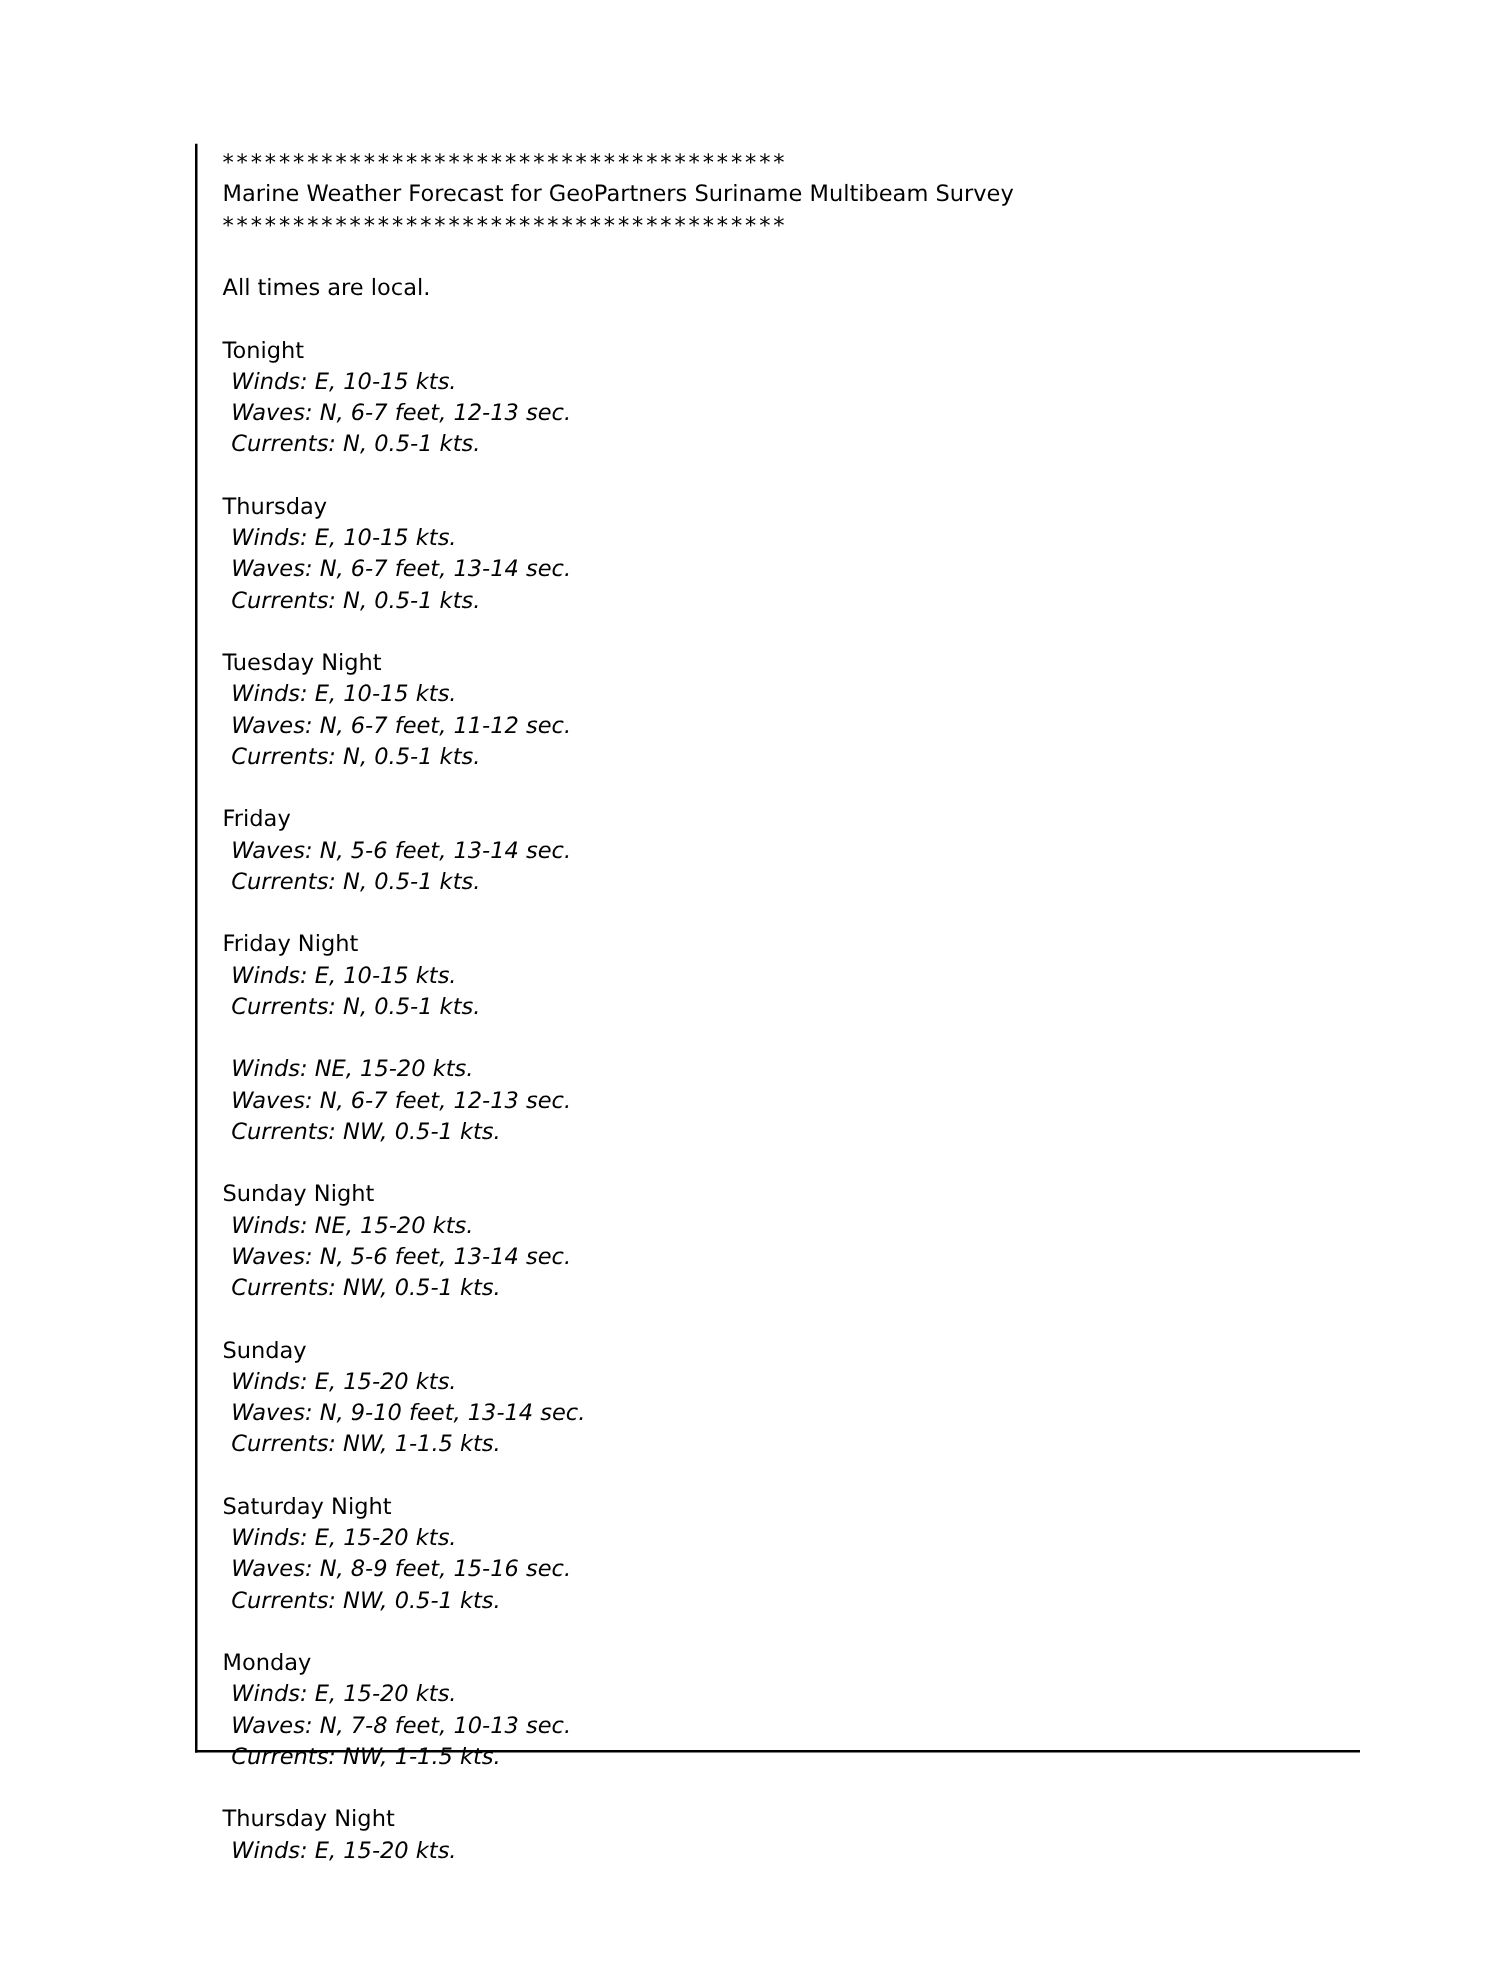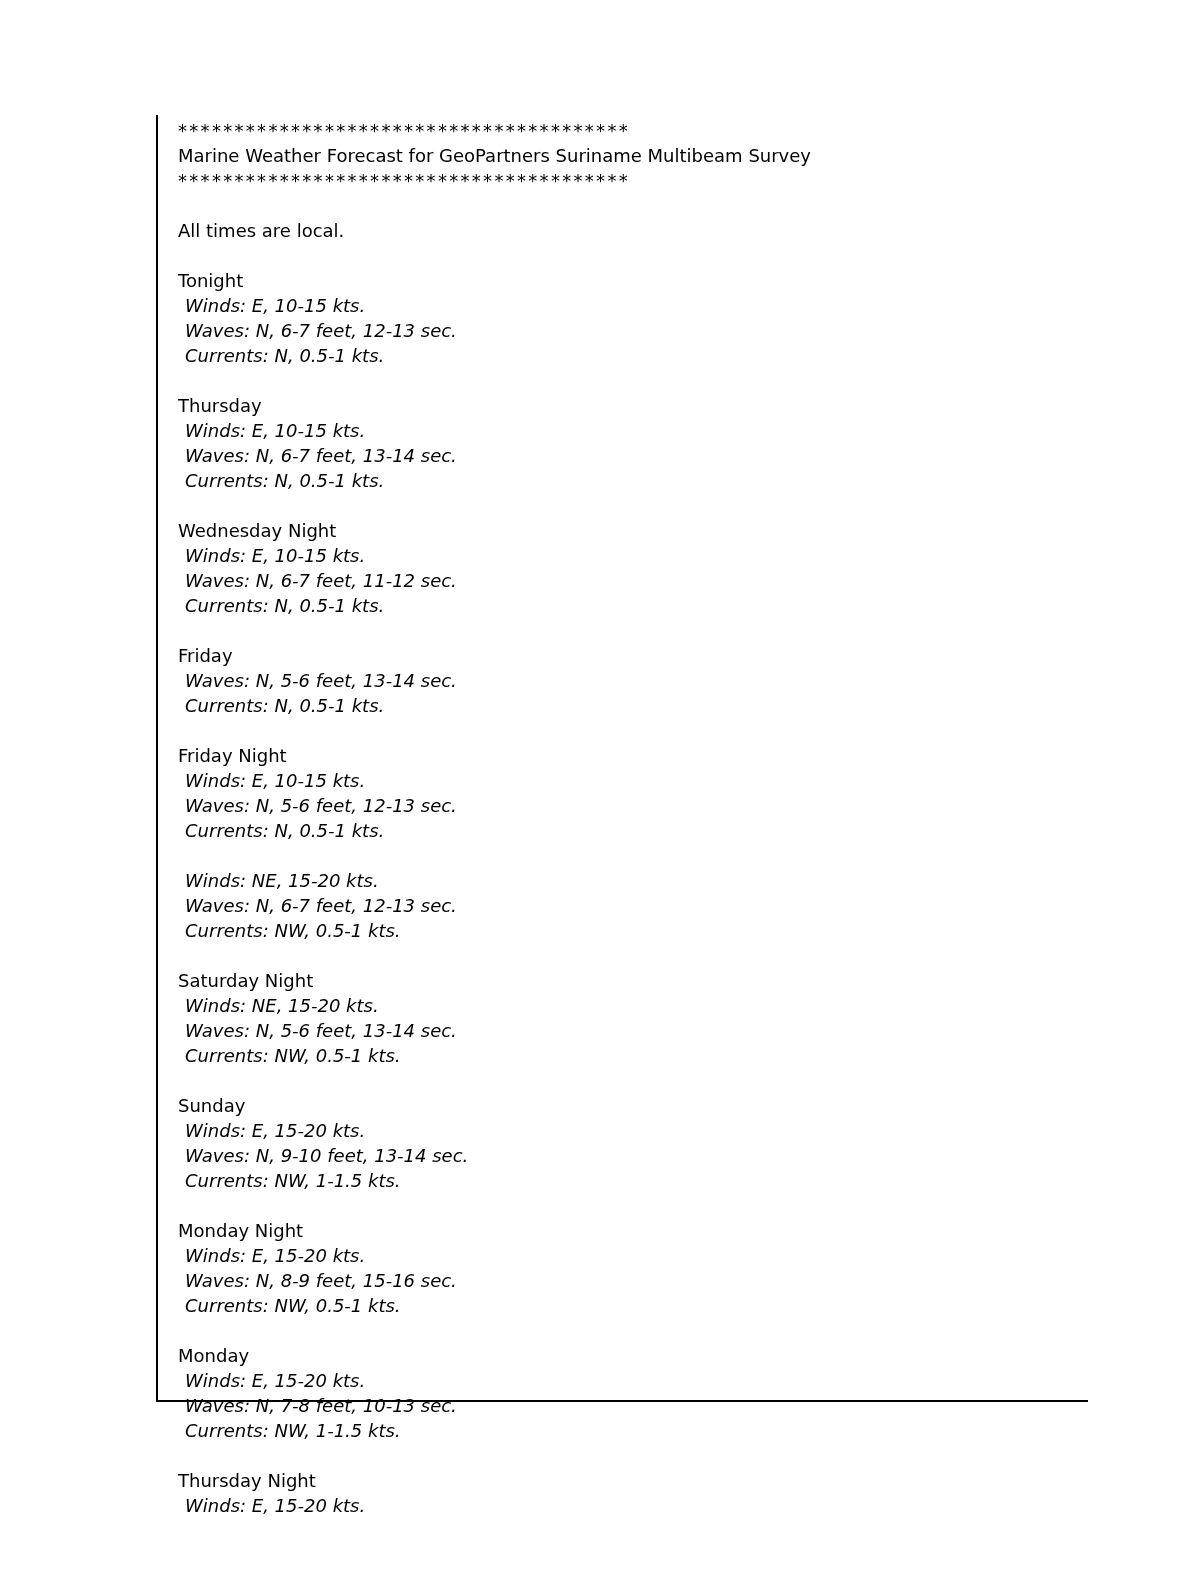--- a/index.html
+++ b/index.html
@@ -71,67 +71,66 @@
 
   <div class="period">
     <div class="line">Thursday</div>
     <div class="line detail">Winds: E, 10-15 kts.</div>
     <div class="line detail">Waves: N, 6-7 feet, 13-14 sec.</div>
     <div class="line detail">Currents: N, 0.5-1 kts.</div>
     <div class="line blank"></div>
   </div>
 
   <div class="period">
-    <div class="line">Wednesday Night</div>
+    <div class="line">Tuesday Night</div>
     <div class="line detail">Winds: E, 10-15 kts.</div>
     <div class="line detail">Waves: N, 6-7 feet, 11-12 sec.</div>
     <div class="line detail">Currents: N, 0.5-1 kts.</div>
     <div class="line blank"></div>
   </div>
 
   <div class="period">
     <div class="line">Friday</div>
     <div class="line detail">Waves: N, 5-6 feet, 13-14 sec.</div>
     <div class="line detail">Currents: N, 0.5-1 kts.</div>
     <div class="line blank"></div>
   </div>
 
   <div class="period">
     <div class="line">Friday Night</div>
     <div class="line detail">Winds: E, 10-15 kts.</div>
-    <div class="line detail">Waves: N, 5-6 feet, 12-13 sec.</div>
     <div class="line detail">Currents: N, 0.5-1 kts.</div>
     <div class="line blank"></div>
   </div>
 
   <div class="period">
     <div class="line detail">Winds: NE, 15-20 kts.</div>
     <div class="line detail">Waves: N, 6-7 feet, 12-13 sec.</div>
     <div class="line detail">Currents: NW, 0.5-1 kts.</div>
     <div class="line blank"></div>
   </div>
 
   <div class="period">
-    <div class="line">Saturday Night</div>
+    <div class="line">Sunday Night</div>
     <div class="line detail">Winds: NE, 15-20 kts.</div>
     <div class="line detail">Waves: N, 5-6 feet, 13-14 sec.</div>
     <div class="line detail">Currents: NW, 0.5-1 kts.</div>
     <div class="line blank"></div>
   </div>
 
   <div class="period">
     <div class="line">Sunday</div>
     <div class="line detail">Winds: E, 15-20 kts.</div>
     <div class="line detail">Waves: N, 9-10 feet, 13-14 sec.</div>
     <div class="line detail">Currents: NW, 1-1.5 kts.</div>
     <div class="line blank"></div>
   </div>
 
   <div class="period">
-    <div class="line">Monday Night</div>
+    <div class="line">Saturday Night</div>
     <div class="line detail">Winds: E, 15-20 kts.</div>
     <div class="line detail">Waves: N, 8-9 feet, 15-16 sec.</div>
     <div class="line detail">Currents: NW, 0.5-1 kts.</div>
     <div class="line blank"></div>
   </div>
 
   <div class="period">
     <div class="line">Monday</div>
     <div class="line detail">Winds: E, 15-20 kts.</div>
     <div class="line detail">Waves: N, 7-8 feet, 10-13 sec.</div>

